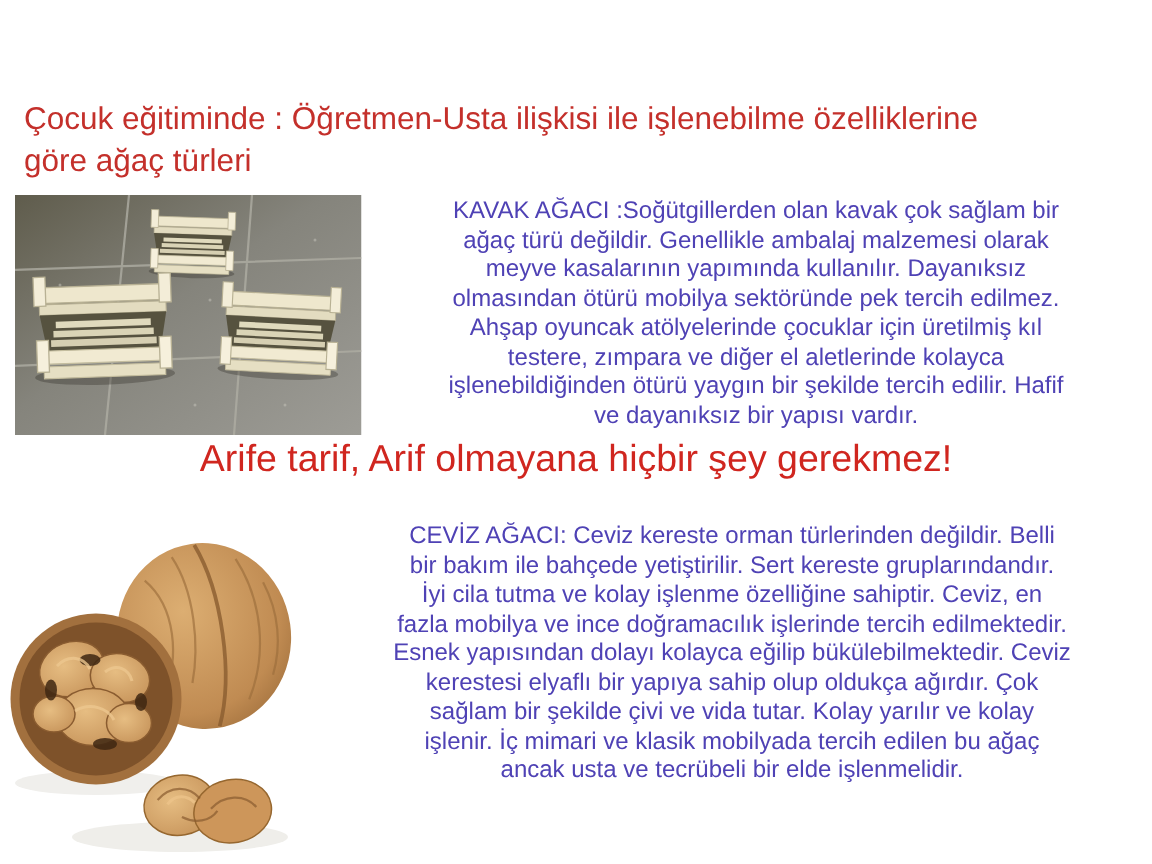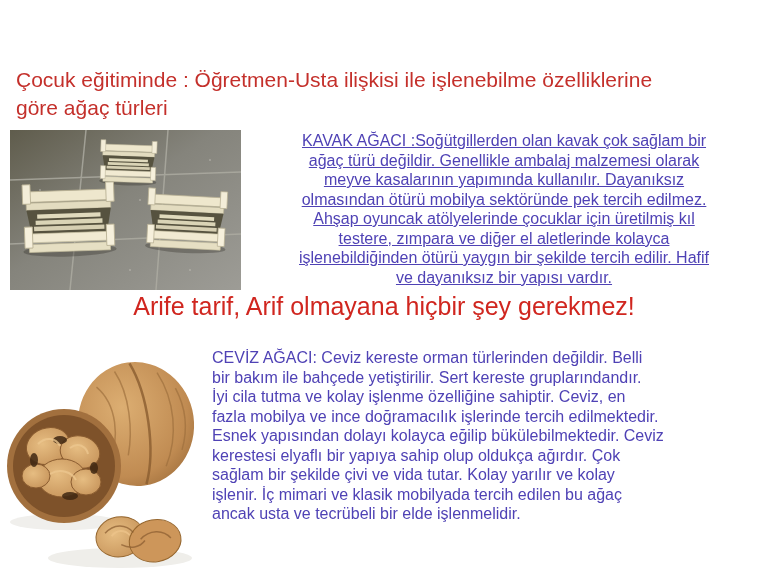--- a/index.html
+++ b/index.html
@@ -29,41 +29,40 @@
   }
   .kavak-text {
     position: absolute;
     left: 246px; top: 131px; width: 516px;
     margin: 0;
     text-align: center;
     font-size: 16px;
     line-height: 19.5px;
     color: #4f42b5;
     white-space: pre-line;
-    text-decoration: underline;
   }
   .slogan {
     position: absolute;
     top: 292px; left: 0; width: 768px;
     margin: 0;
     text-align: center;
     font-size: 25px;
     font-weight: 400;
     color: #d0261f;
   }
   .walnuts-figure {
     position: absolute;
     left: 0px; top: 332px;
     width: 216px; height: 240px;
   }
   .ceviz-text {
     position: absolute;
     left: 212px; top: 348px; width: 552px;
     margin: 0;
-    text-align: left;
+    text-align: center;
     font-size: 16px;
     line-height: 19.5px;
     color: #4f42b5;
     white-space: pre-line;
   }
 </style>
 </head>
 <body>
 
 <div class="slide">

